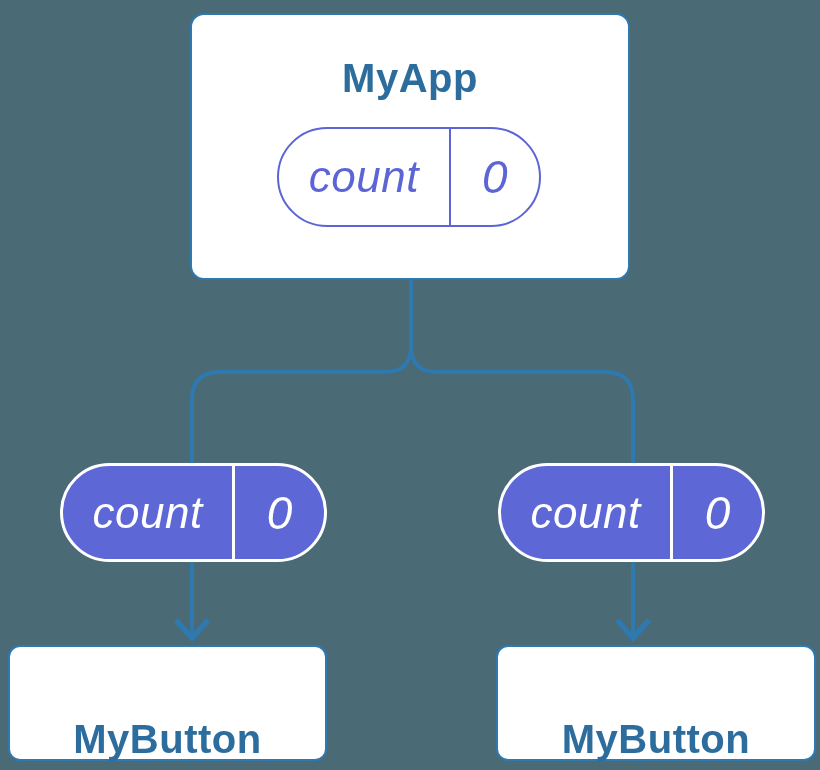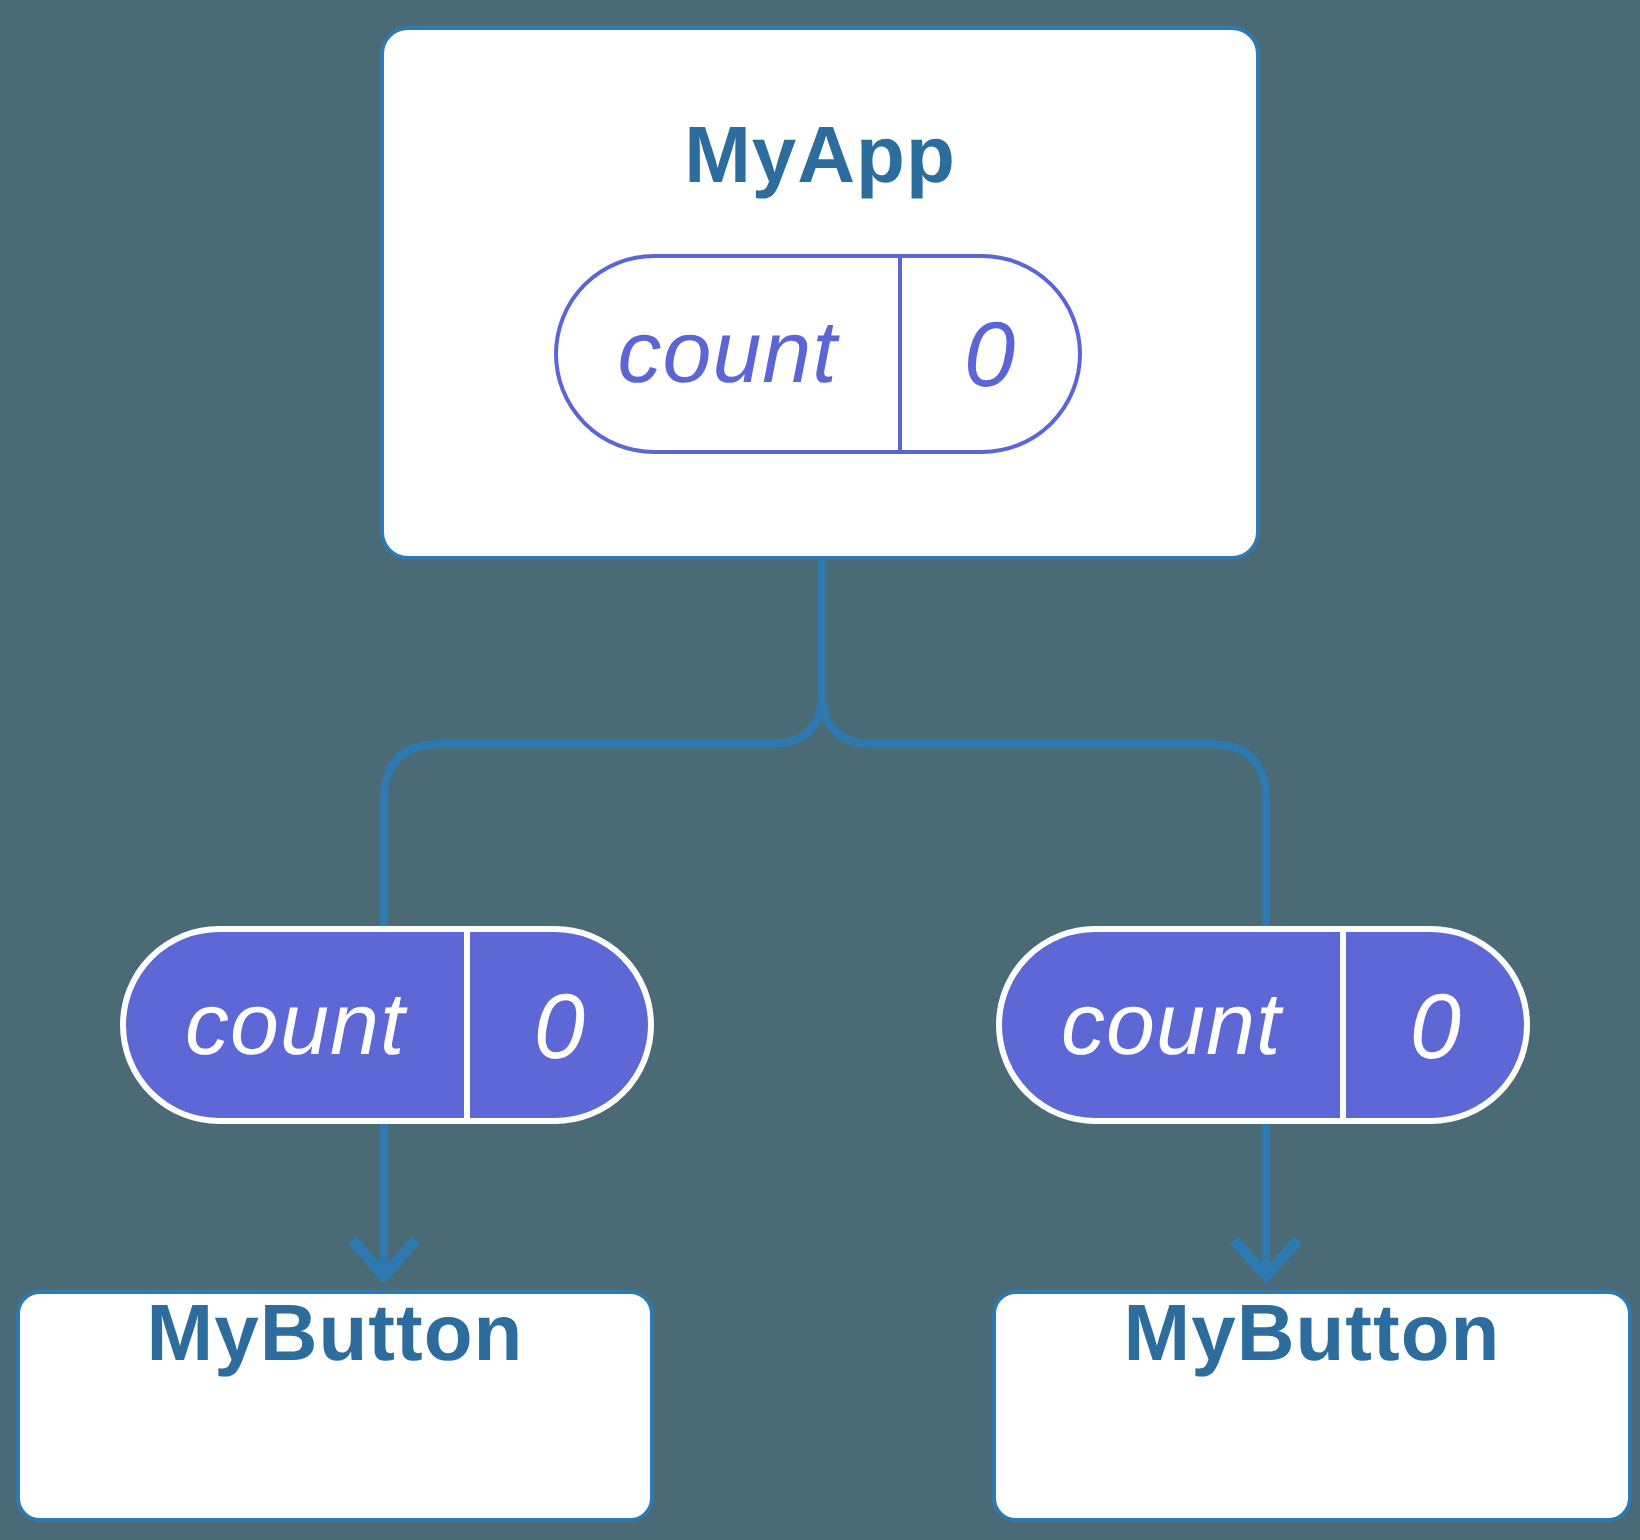--- a/index.html
+++ b/index.html
@@ -15,21 +15,21 @@
 
   .card {
     position: absolute;
     background: #ffffff;
     border: 2.5px solid #2e79af;
     box-sizing: border-box;
   }
   .root-card { left: 190px; top: 13px; width: 440px; height: 267px; border-radius: 14px; }
   .child-card {
     top: 645px; height: 116px; border-radius: 12px;
-    display: flex; align-items: flex-start; justify-content: center;
+    display: flex; align-items: flex-end; justify-content: center;
   }
   .child-left  { left: 8px;   width: 319px; }
   .child-right { left: 496px; width: 320px; }
 
   .card-title {
     color: #2d6d9e;
     font-weight: 700;
     font-size: 40px;
     letter-spacing: 0.5px;
     line-height: 40px;

